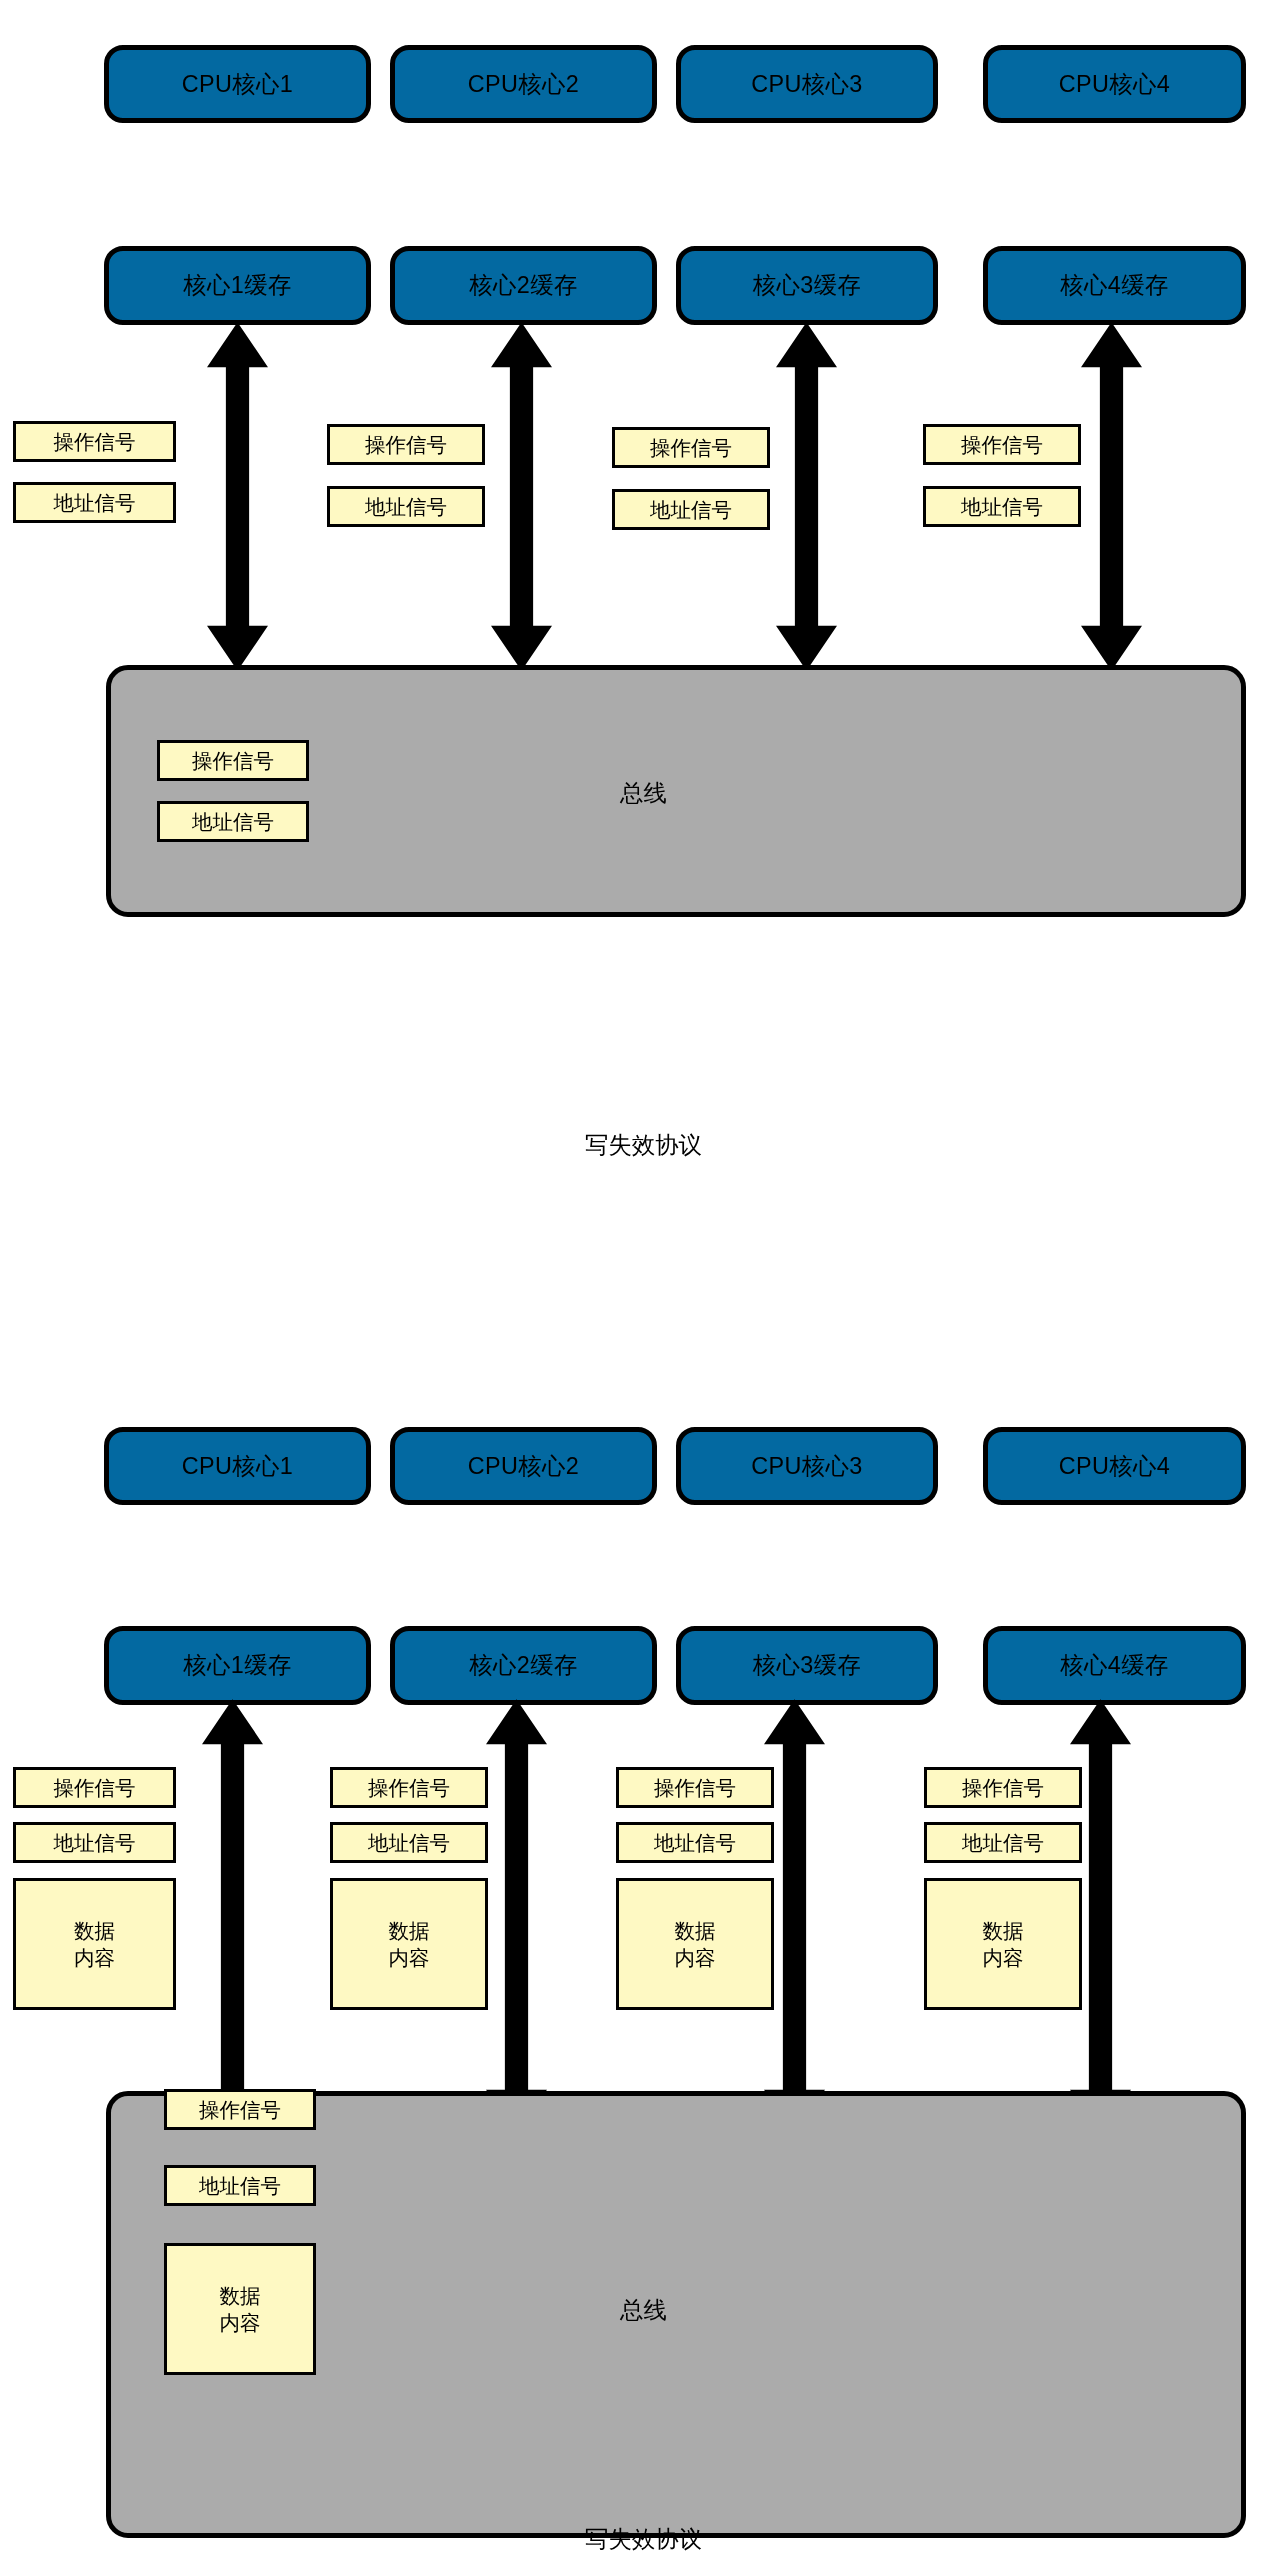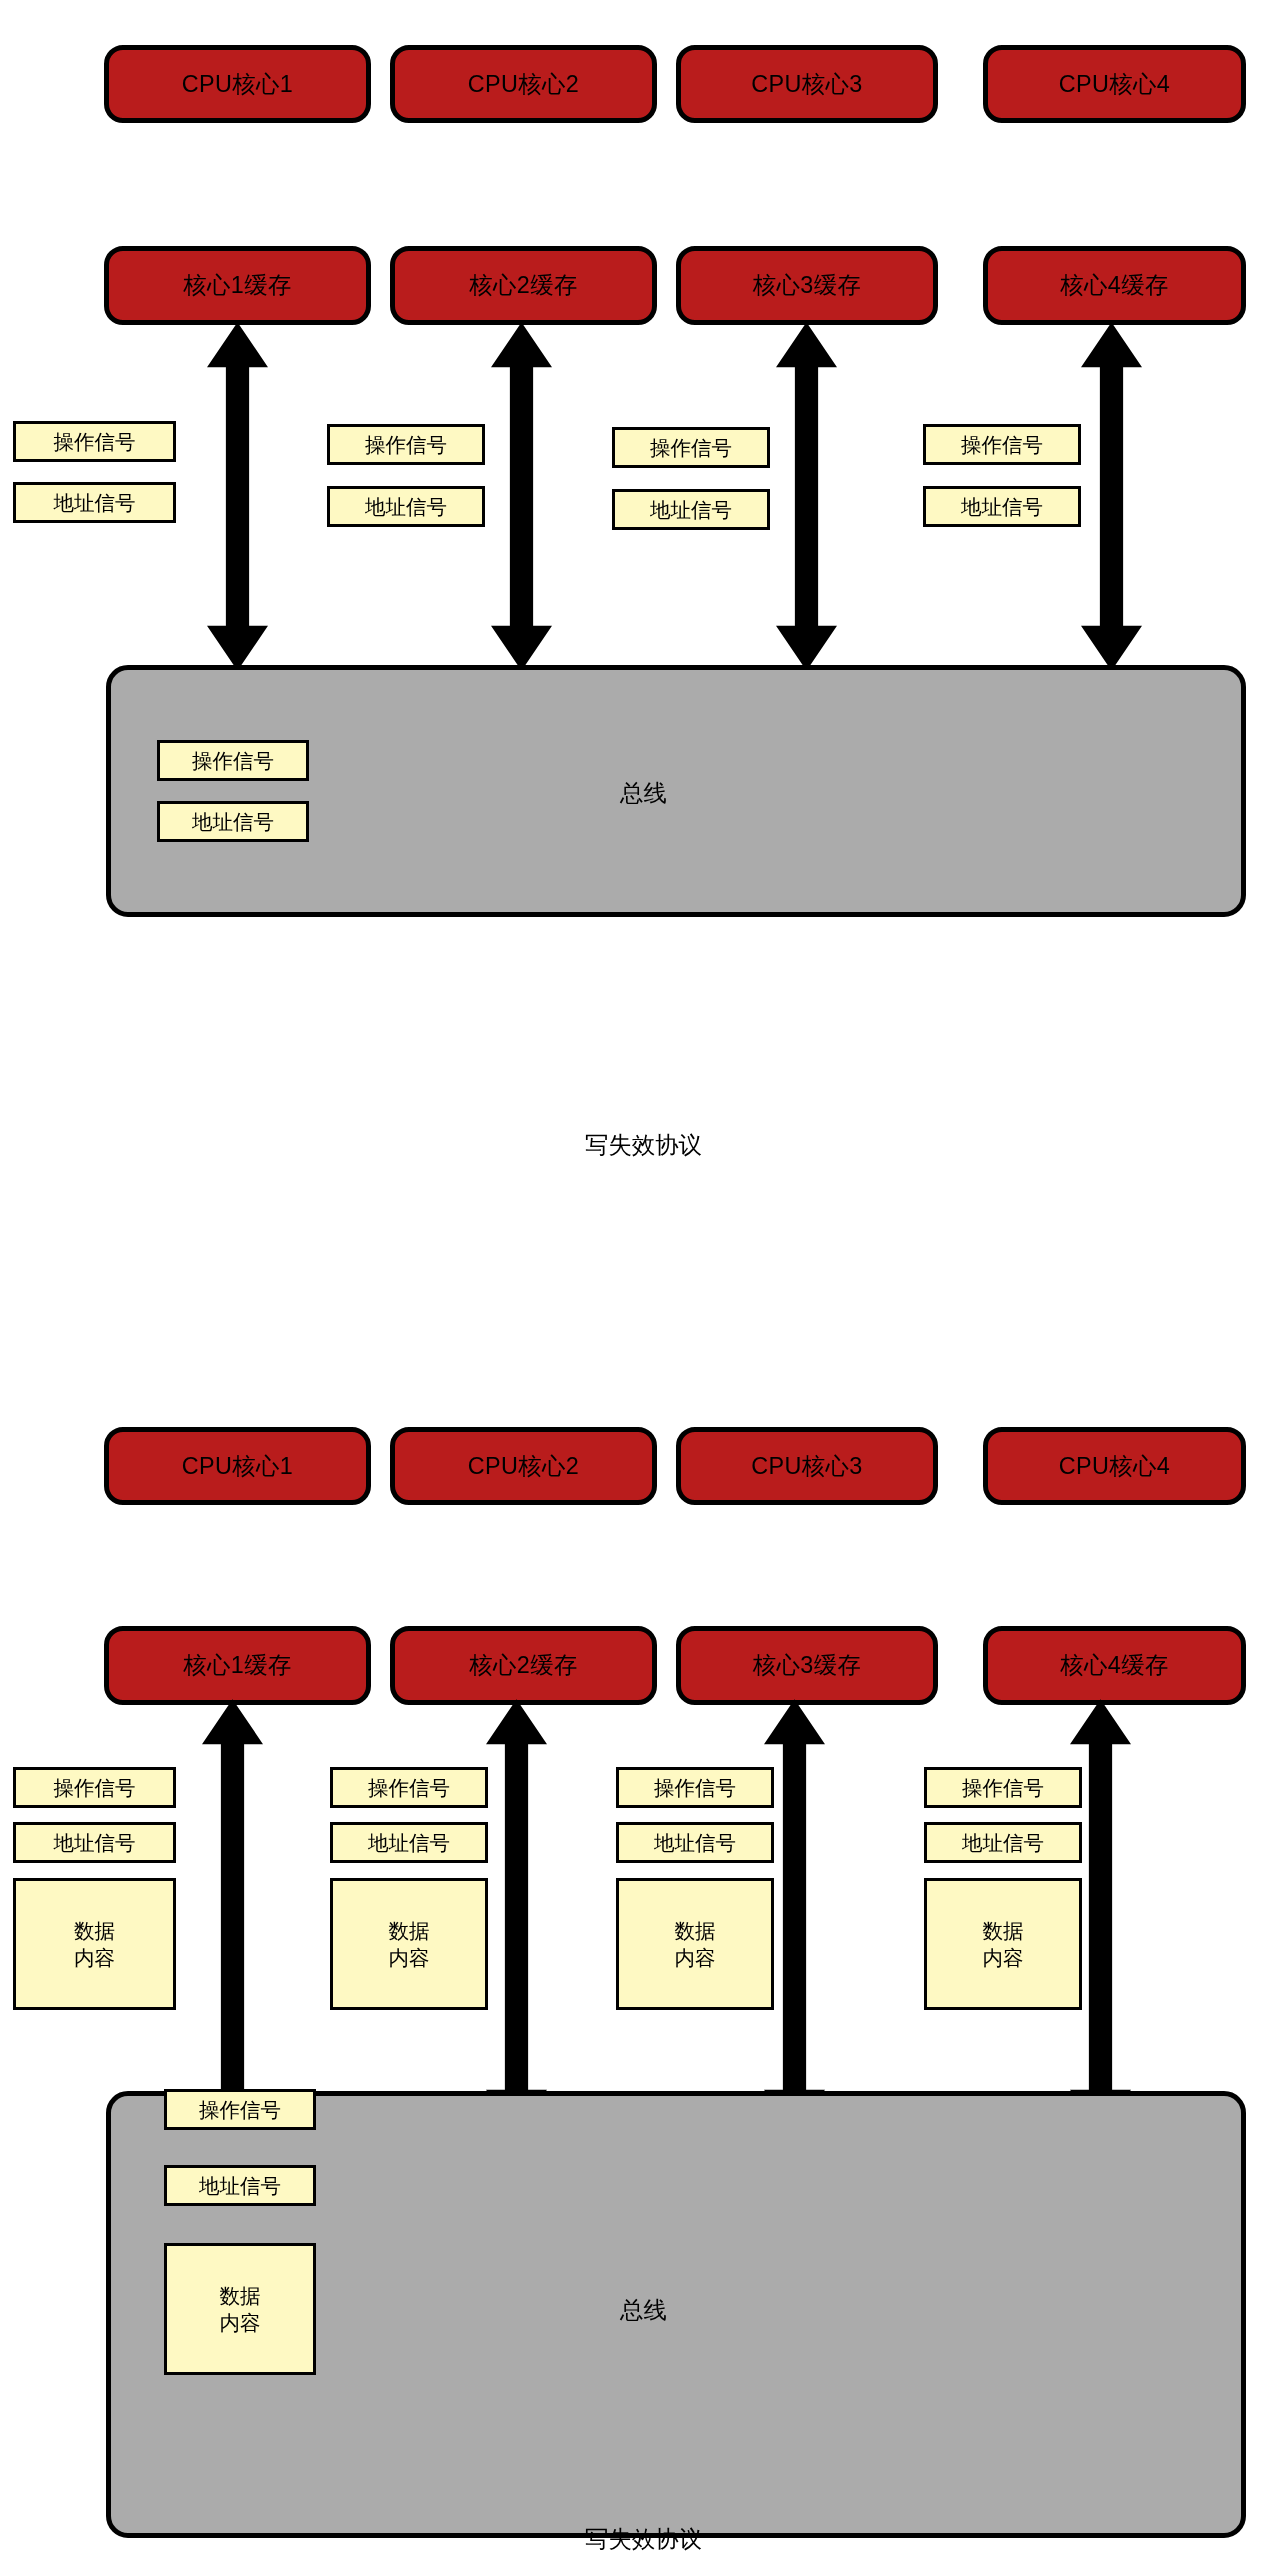--- a/index.html
+++ b/index.html
@@ -19,21 +19,21 @@
     box-sizing:border-box;
     display:flex;
     align-items:center;
     justify-content:center;
     text-align:center;
     white-space:pre-line;
     line-height:1.22;
   }
   
   .teal{
-    background:#b91c1c;
+    background:#0369a1;
     border:5.1px solid #000;
     border-radius:19px;
     font-size:23.4px;
     letter-spacing:0.4px;
   }
   
   .bus{
     background:#ABABAB;
     border:5.1px solid #000;
     border-radius:22px;

